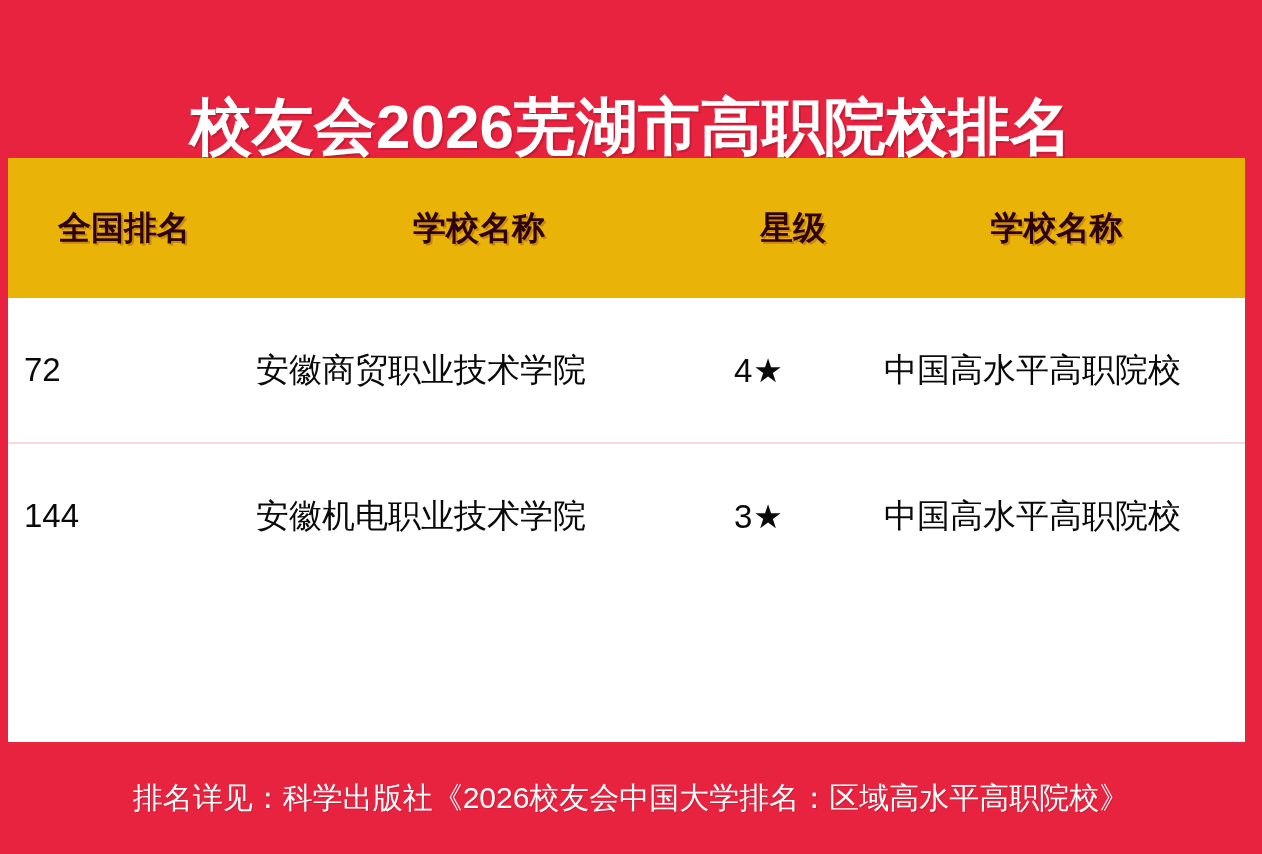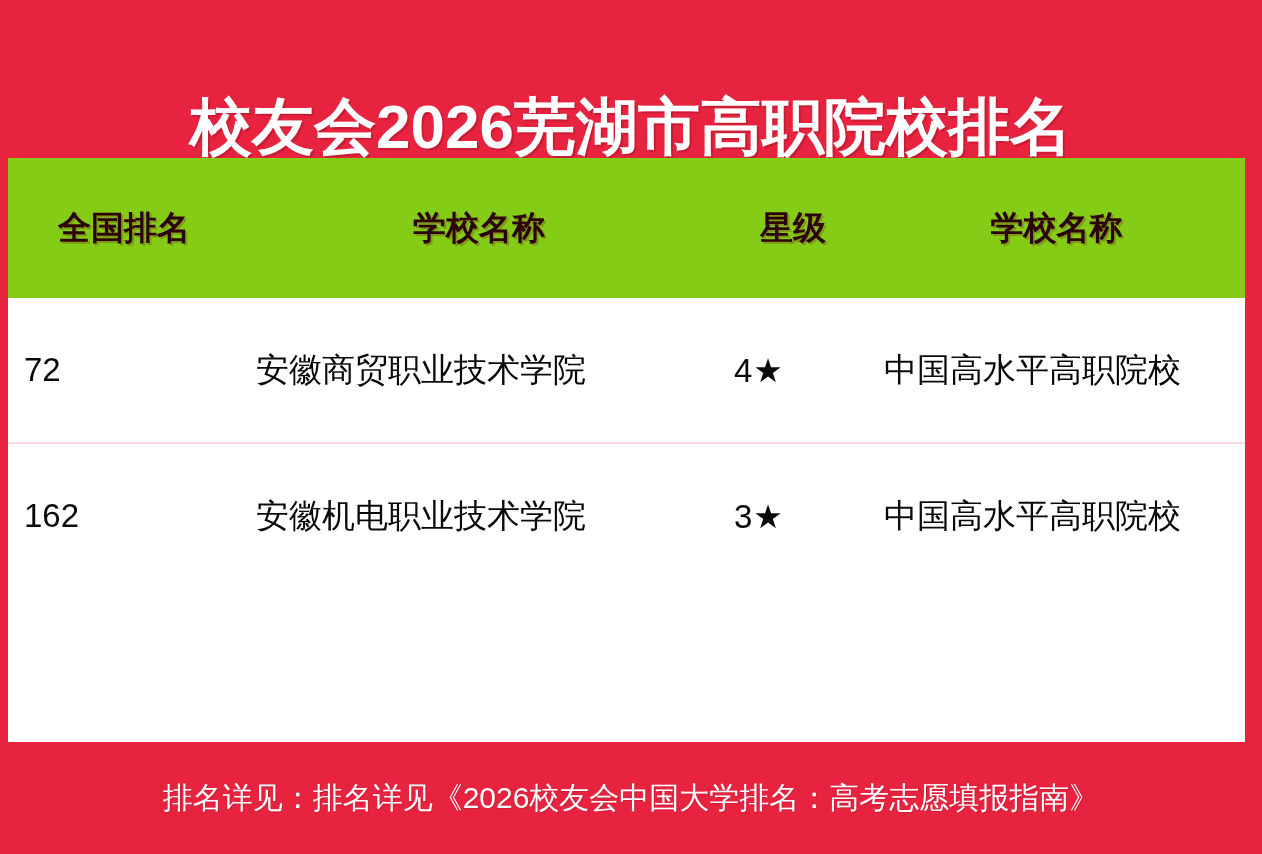--- a/index.html
+++ b/index.html
@@ -51,21 +51,21 @@
     flex-direction: column;
     overflow: hidden;
   }
 
   .rank-table {
     width: 100%;
     border-collapse: collapse;
     table-layout: fixed;
   }
   .rank-table thead tr {
-    background: #84cc16;
+    background: #eab308;
   }
   .rank-table th {
     height: 140px;
     font-size: 33px;
     font-weight: bold;
     color: #2b0309;
     text-align: center;
     padding: 0;
     text-shadow: 2px 2px 0 rgba(120, 20, 35, 0.28);
     vertical-align: middle;
@@ -134,26 +134,26 @@
         </tr>
       </thead>
       <tbody>
         <tr>
           <td class="cell-rank">72</td>
           <td class="cell-name">安徽商贸职业技术学院</td>
           <td class="cell-star">4★</td>
           <td class="cell-level">中国高水平高职院校</td>
         </tr>
         <tr>
-          <td class="cell-rank">162</td>
+          <td class="cell-rank">144</td>
           <td class="cell-name">安徽机电职业技术学院</td>
           <td class="cell-star">3★</td>
           <td class="cell-level">中国高水平高职院校</td>
         </tr>
       </tbody>
     </table>
   </div>
 
   <div class="footer-banner">
-    <div class="footer-note">排名详见：排名详见《2026校友会中国大学排名：高考志愿填报指南》</div>
+    <div class="footer-note">排名详见：科学出版社《2026校友会中国大学排名：区域高水平高职院校》</div>
   </div>
 
 </div>
 
 </body></html>

